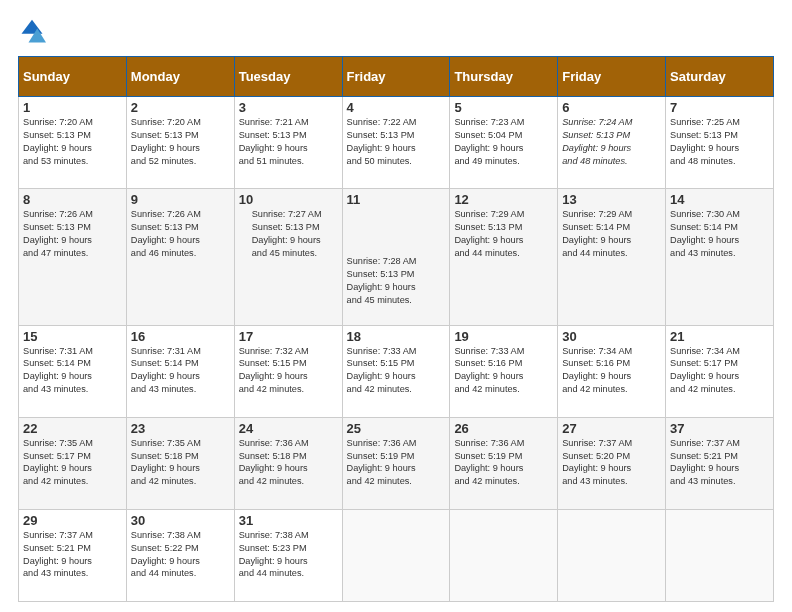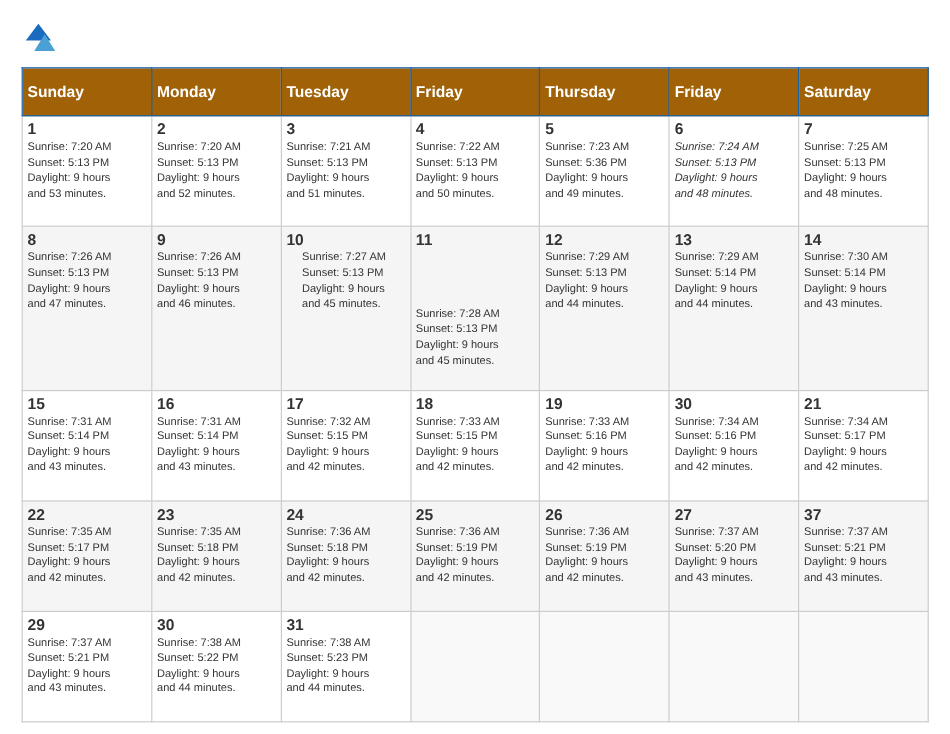--- a/index.html
+++ b/index.html
@@ -157,21 +157,21 @@
           <td>
             <span class="day-num">4</span>
             <div class="day-info" style="white-space: pre-line;">Sunrise: 7:22 AM
 Sunset: 5:13 PM
 Daylight: 9 hours
 and 50 minutes.</div>
           </td>
           <td>
             <span class="day-num">5</span>
             <div class="day-info" style="white-space: pre-line;">Sunrise: 7:23 AM
-Sunset: 5:36 PM
+Sunset: 5:04 PM
 Daylight: 9 hours
 and 49 minutes.</div>
           </td>
           <td>
             <span class="day-num">6</span>
             <div class="day-info" style="white-space: pre-line; font-style: italic;">Sunrise: 7:24 AM
 Sunset: 5:13 PM
 Daylight: 9 hours
 and 48 minutes.</div>
           </td>

